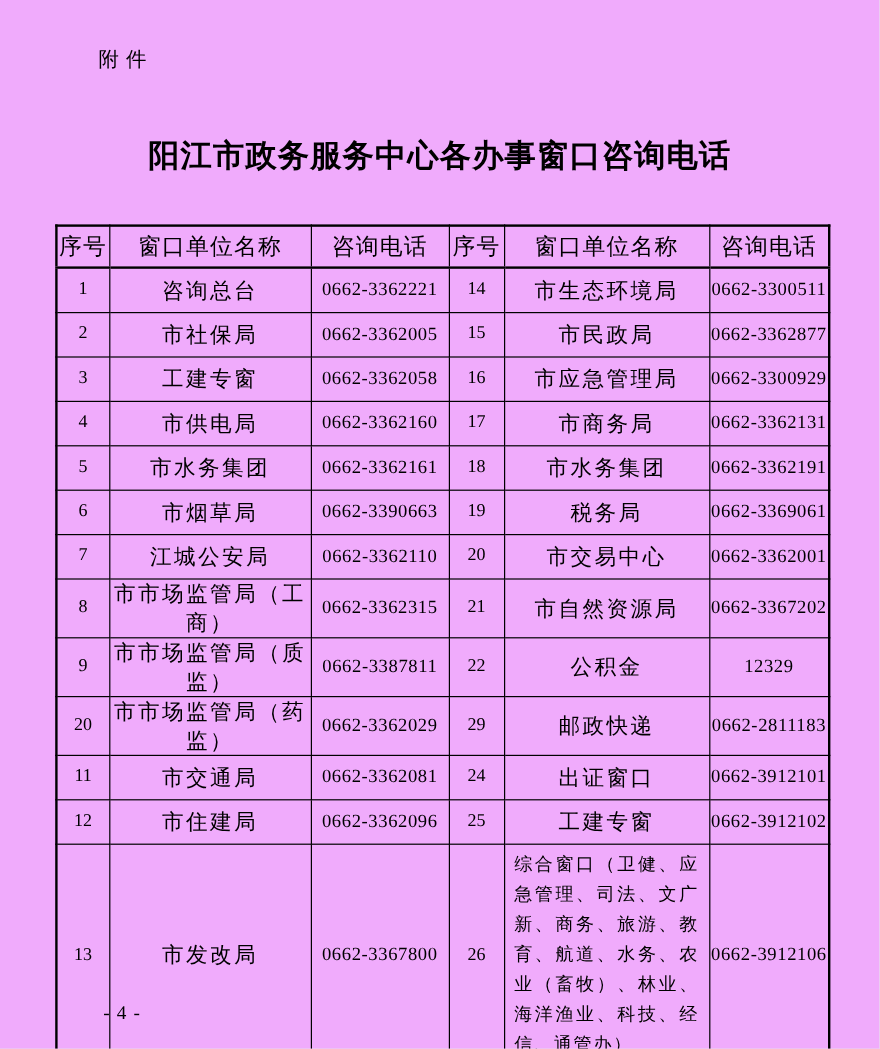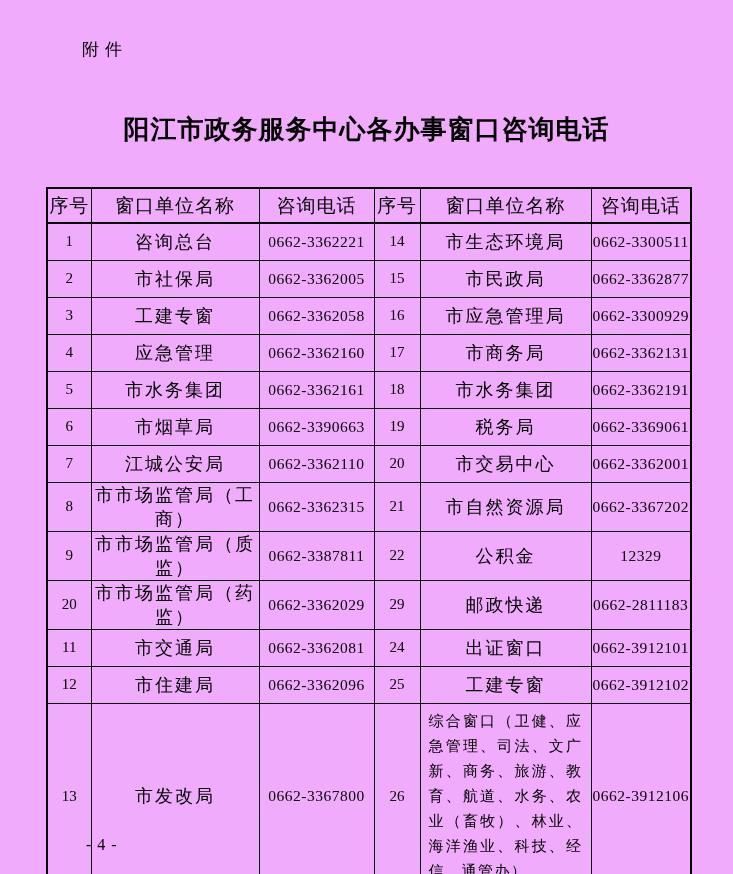--- a/index.html
+++ b/index.html
@@ -137,21 +137,21 @@
       <tr>
         <td class="c-no">3</td>
         <td class="c-name">工建专窗</td>
         <td class="c-phone">0662-3362058</td>
         <td class="c-no mid-divider">16</td>
         <td class="c-name">市应急管理局</td>
         <td class="c-phone">0662-3300929</td>
       </tr>
       <tr>
         <td class="c-no">4</td>
-        <td class="c-name">应急管理</td>
+        <td class="c-name">市供电局</td>
         <td class="c-phone">0662-3362160</td>
         <td class="c-no mid-divider">17</td>
         <td class="c-name">市商务局</td>
         <td class="c-phone">0662-3362131</td>
       </tr>
       <tr>
         <td class="c-no">5</td>
         <td class="c-name">市水务集团</td>
         <td class="c-phone">0662-3362161</td>
         <td class="c-no mid-divider">18</td>

